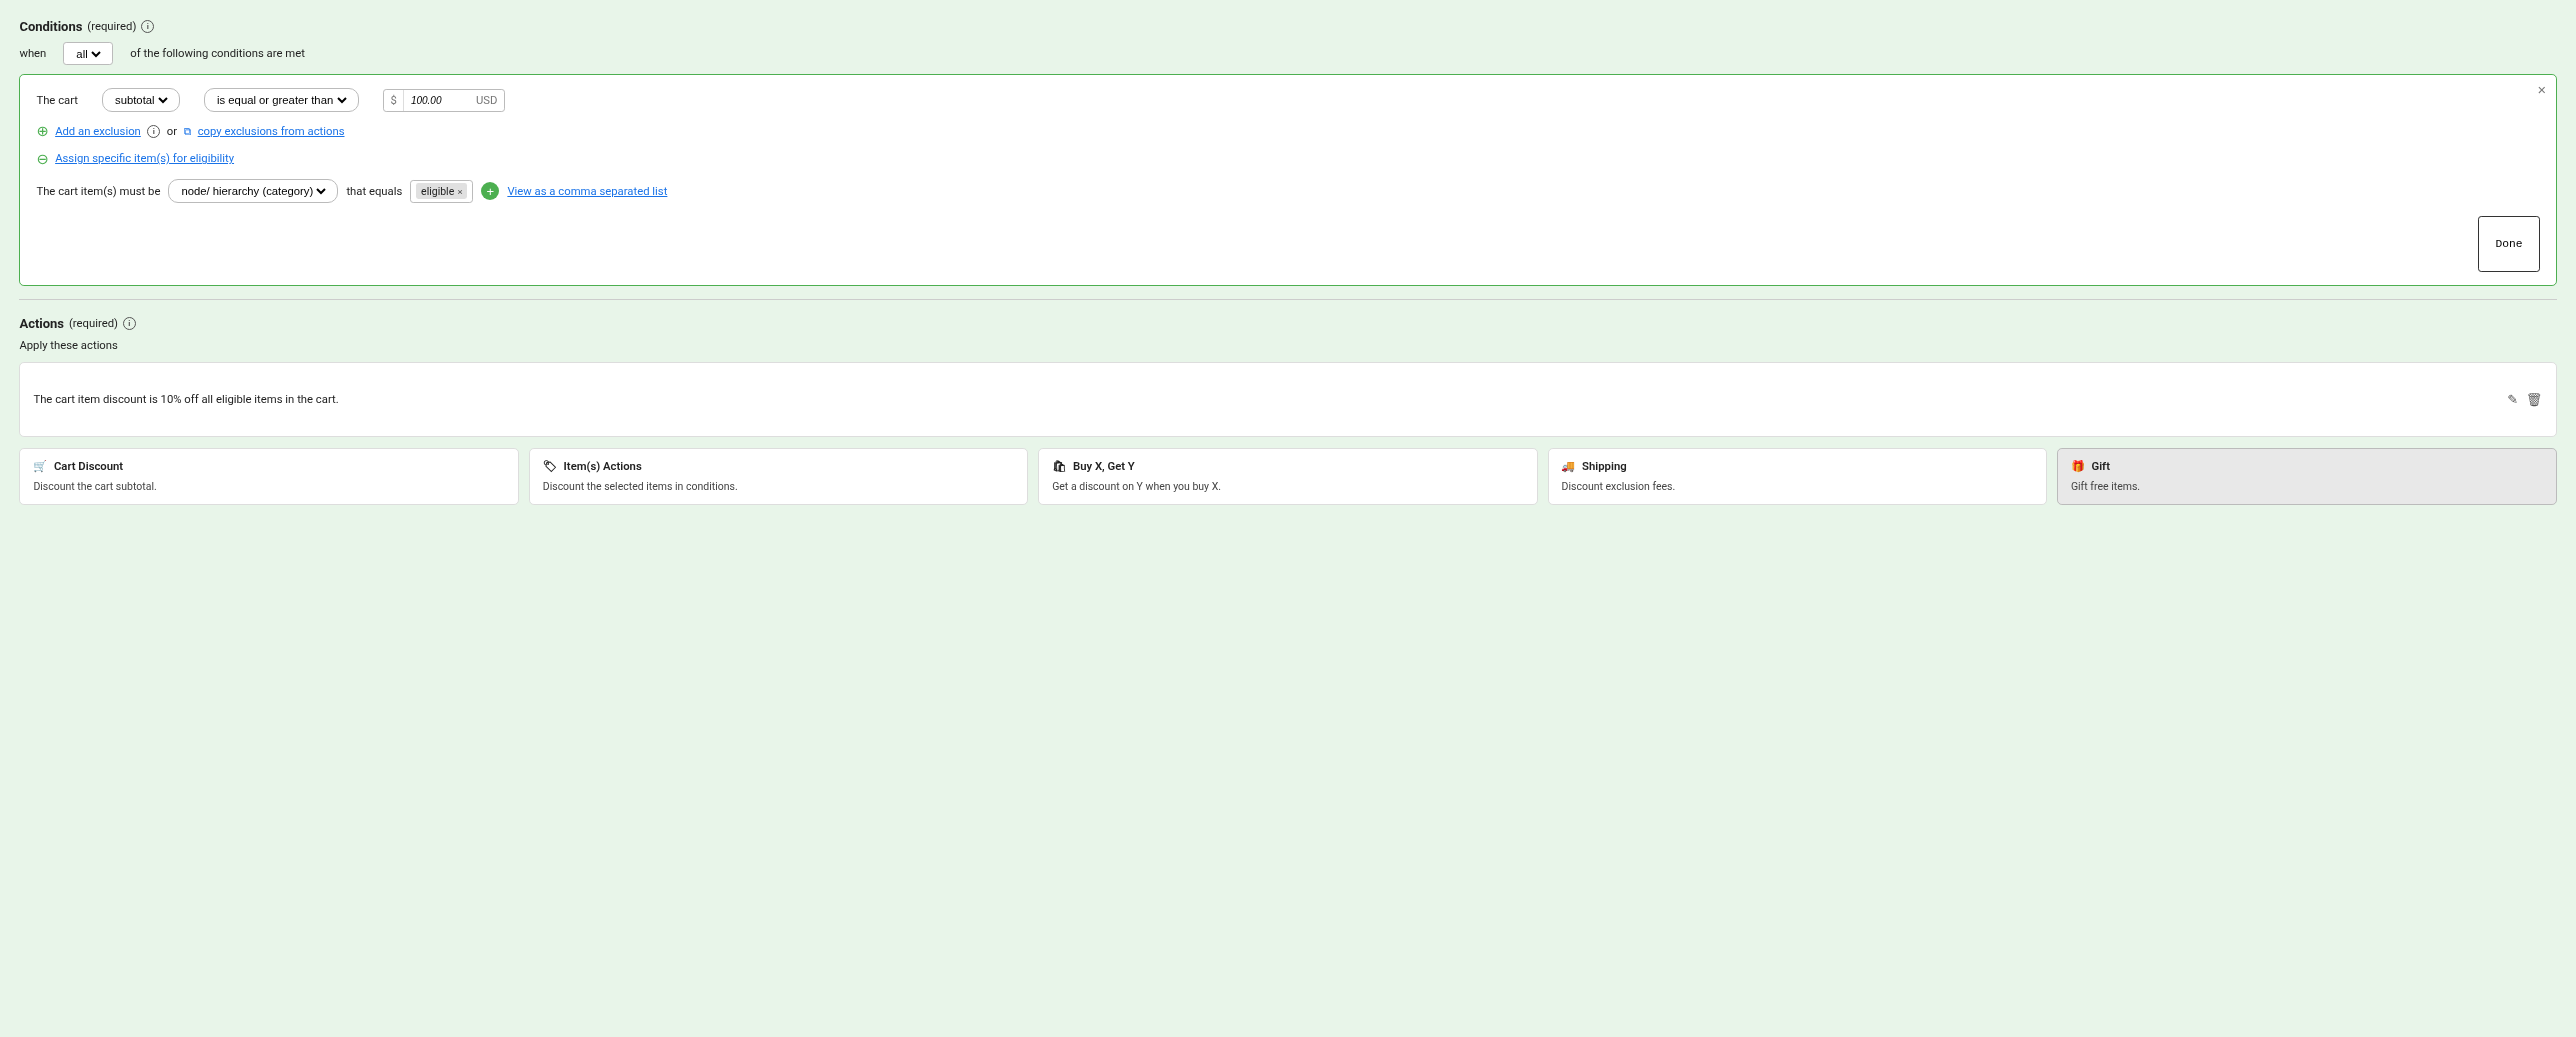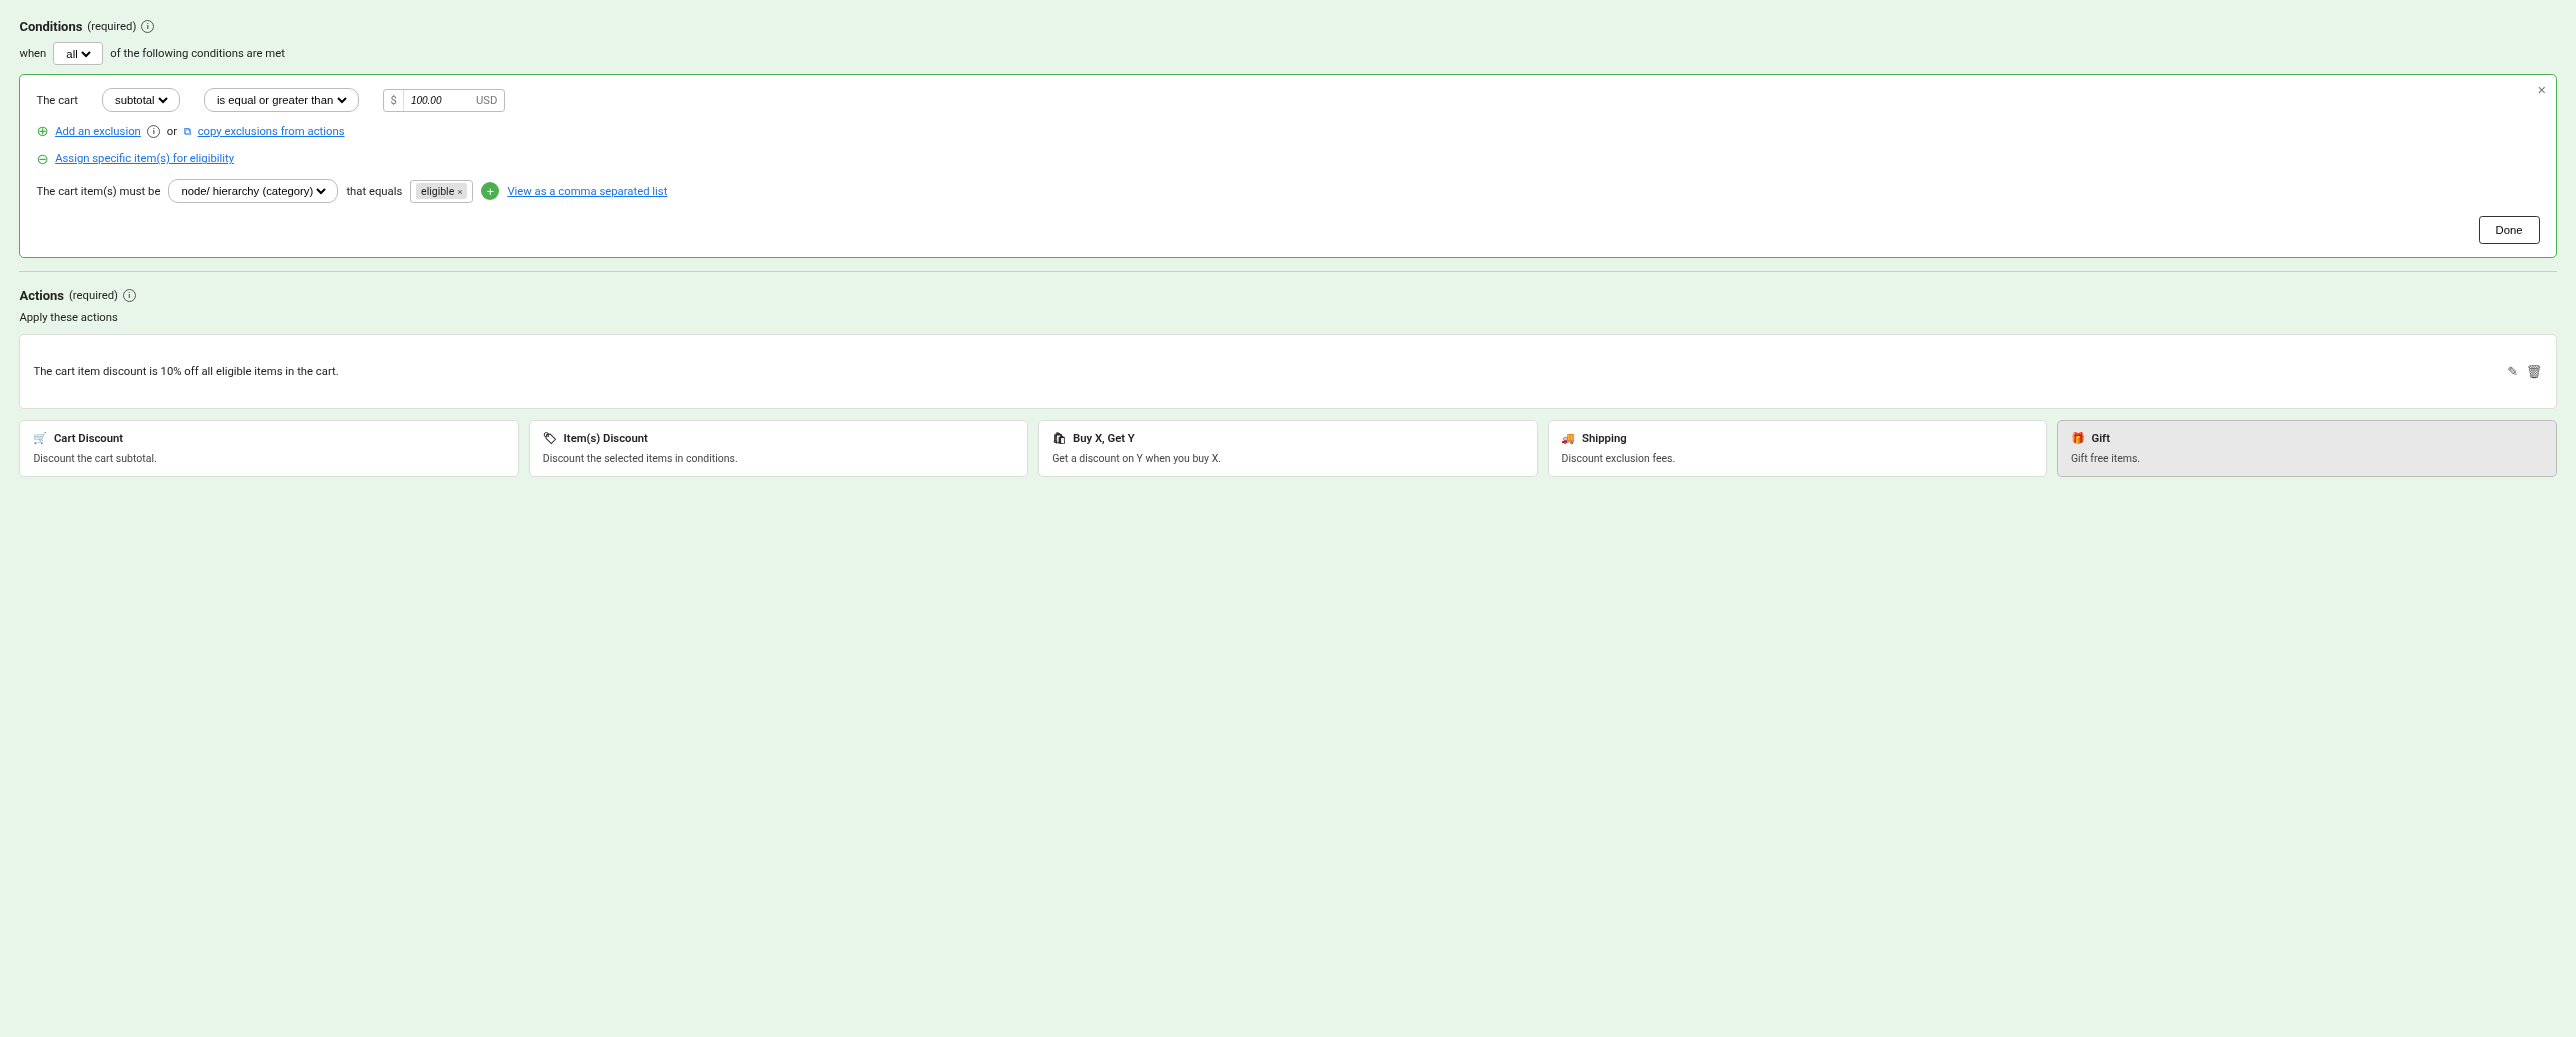--- a/index.html
+++ b/index.html
@@ -30,21 +30,21 @@
       border: 1.2px solid #555;
       font-size: 8px;
       font-weight: 700;
       color: #555;
       cursor: pointer;
     }
 
     .when-row {
       display: flex;
       align-items: center;
-      gap: 7px;
+      gap: 17px;
       margin-bottom: 9.7px;
       font-size: 11.3px;
     }
 
     .select-box {
       border: 0.8px solid #bbb;
       border-radius: 3.2px;
       background: #fff;
       padding: 3.2px 8px;
       font-size: 11.3px;
@@ -238,24 +238,25 @@
     .done-row {
       display: flex;
       justify-content: flex-end;
       margin-top: 13px;
     }
 
     .done-btn {
       border: 1.2px solid #333;
       background: #fff;
       border-radius: 3.2px;
-      padding: 7px 16px;
+      padding: 21px 16px;
       font-size: 11.3px;
       cursor: pointer;
       font-weight: 500;
+      font-family: Liberation Mono, monospace;
     }
 
     .divider {
       border: none;
       border-top: 1.2px solid #ccc;
       margin: 6.5px 0 16px 0;
     }
 
     .actions-section {
       margin-top: 3.2px;
@@ -449,21 +450,21 @@
       <div class="action-card-title">
         <span>🛒</span>
         <span>Cart Discount</span>
       </div>
       <div class="action-card-desc">Discount the cart subtotal.</div>
     </div>
 
     <div class="action-card">
       <div class="action-card-title">
         <span>🏷</span>
-        <span>Item(s) Discount</span>
+        <span>Item(s) Actions</span>
       </div>
       <div class="action-card-desc">Discount the selected items in conditions.</div>
     </div>
 
     <div class="action-card">
       <div class="action-card-title">
         <span>🛍</span>
         <span>Buy X, Get Y</span>
       </div>
       <div class="action-card-desc">Get a discount on Y when you buy X.</div>

